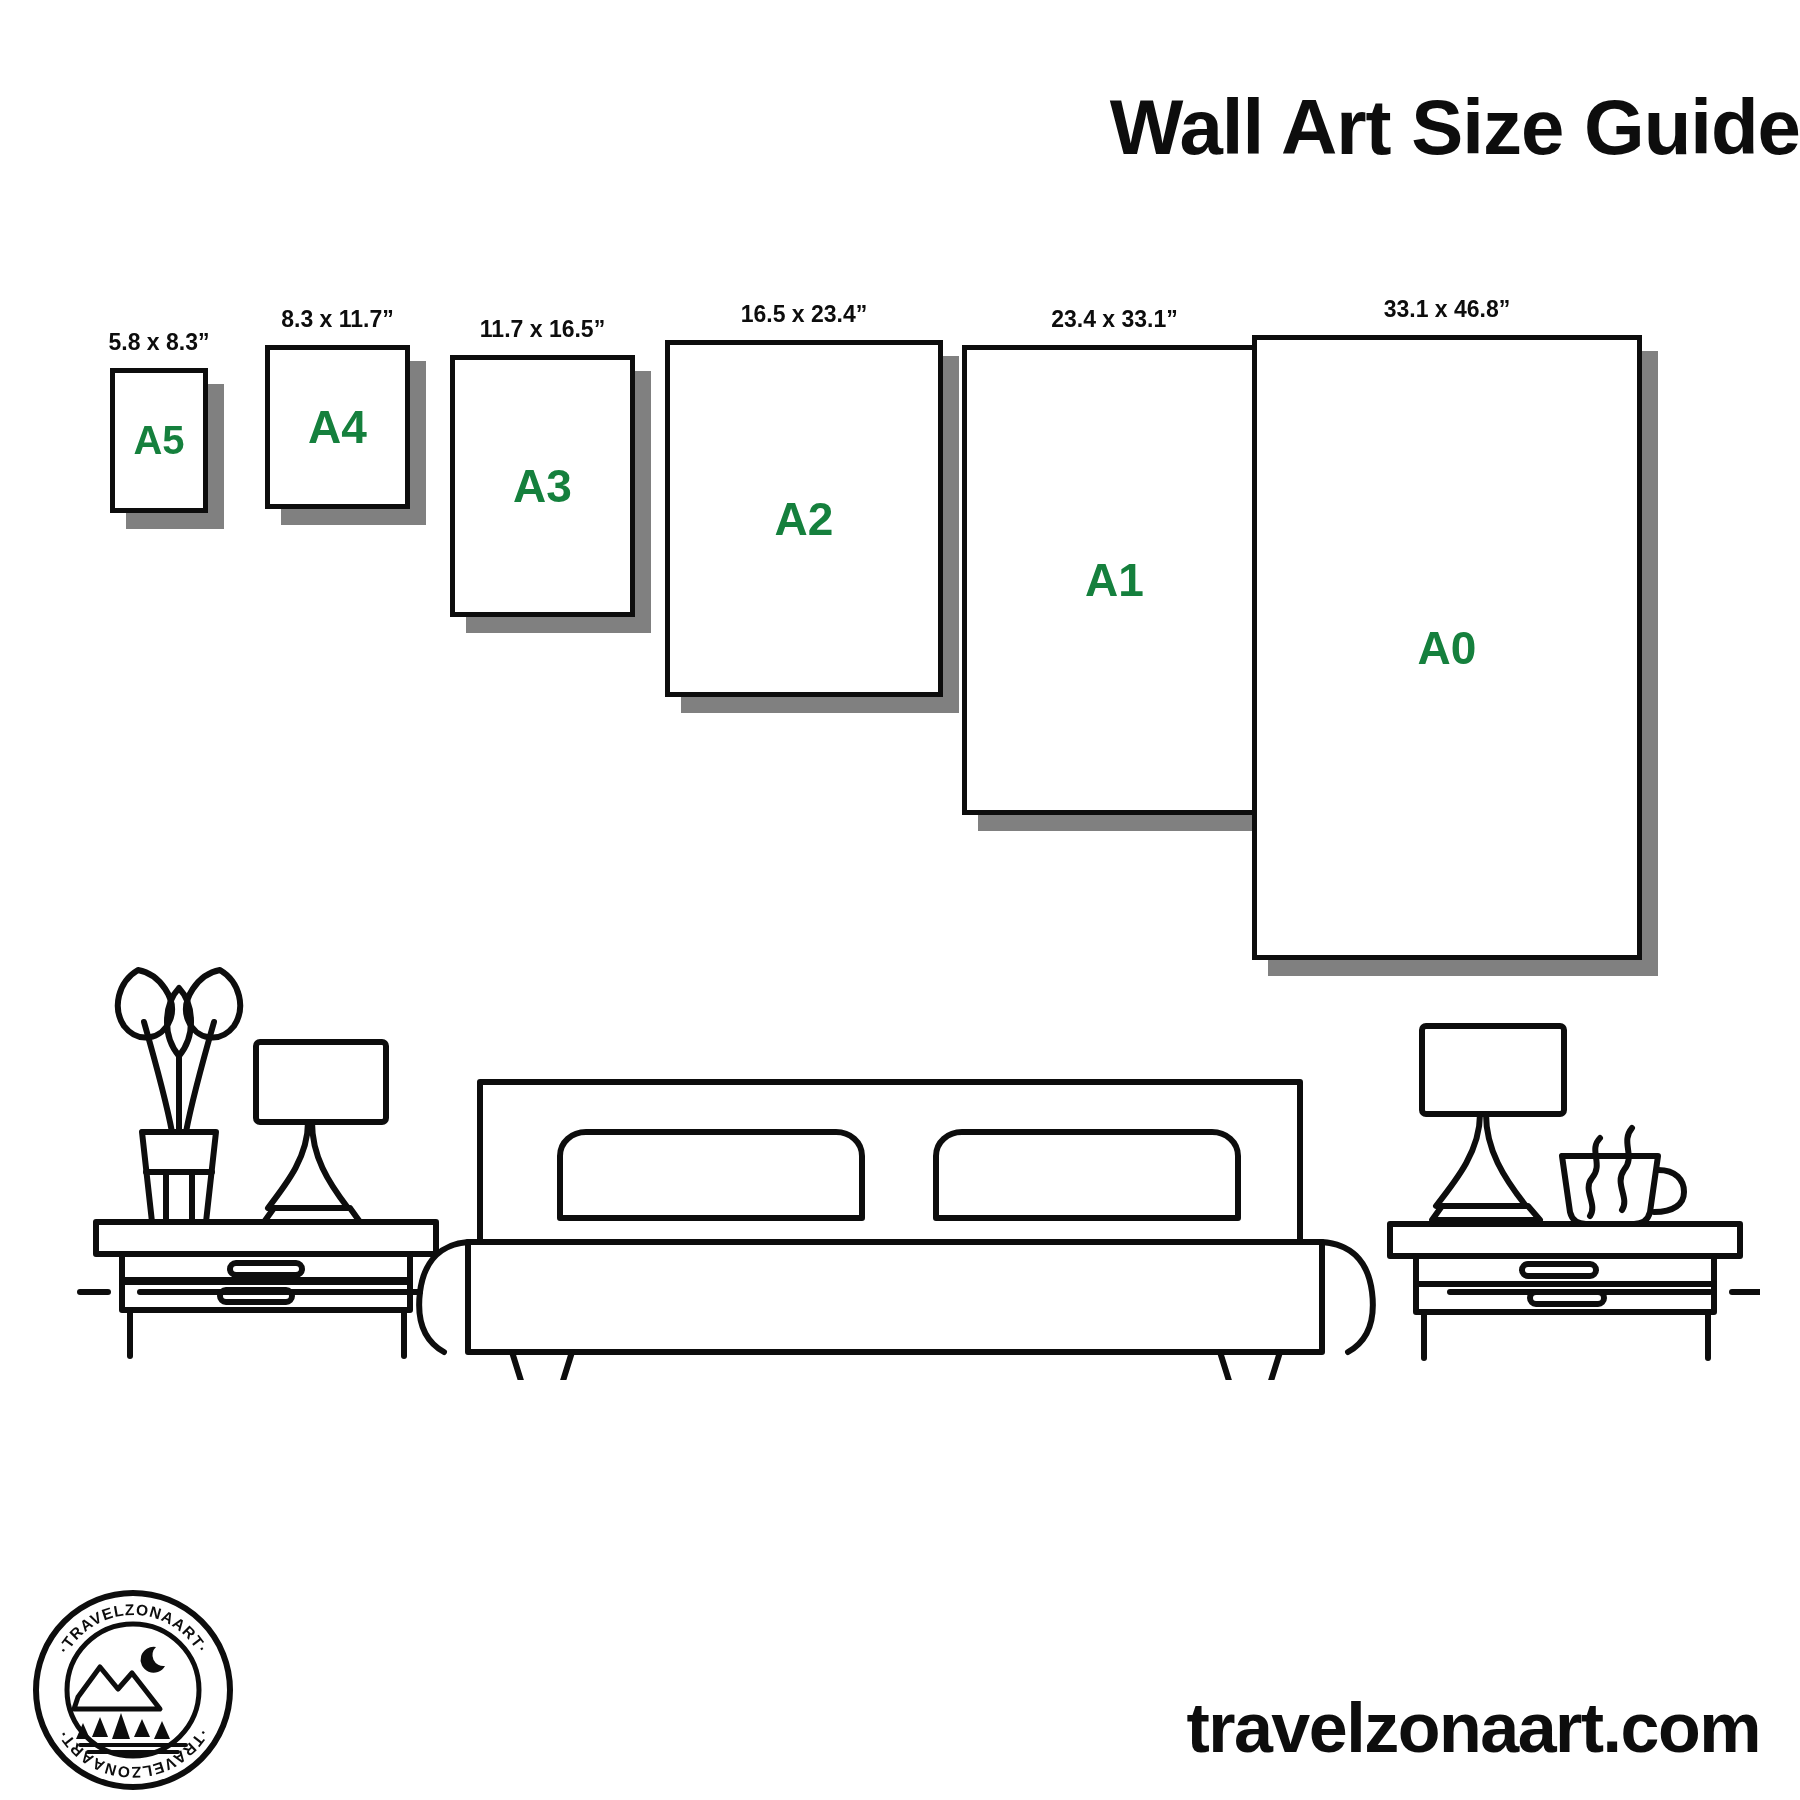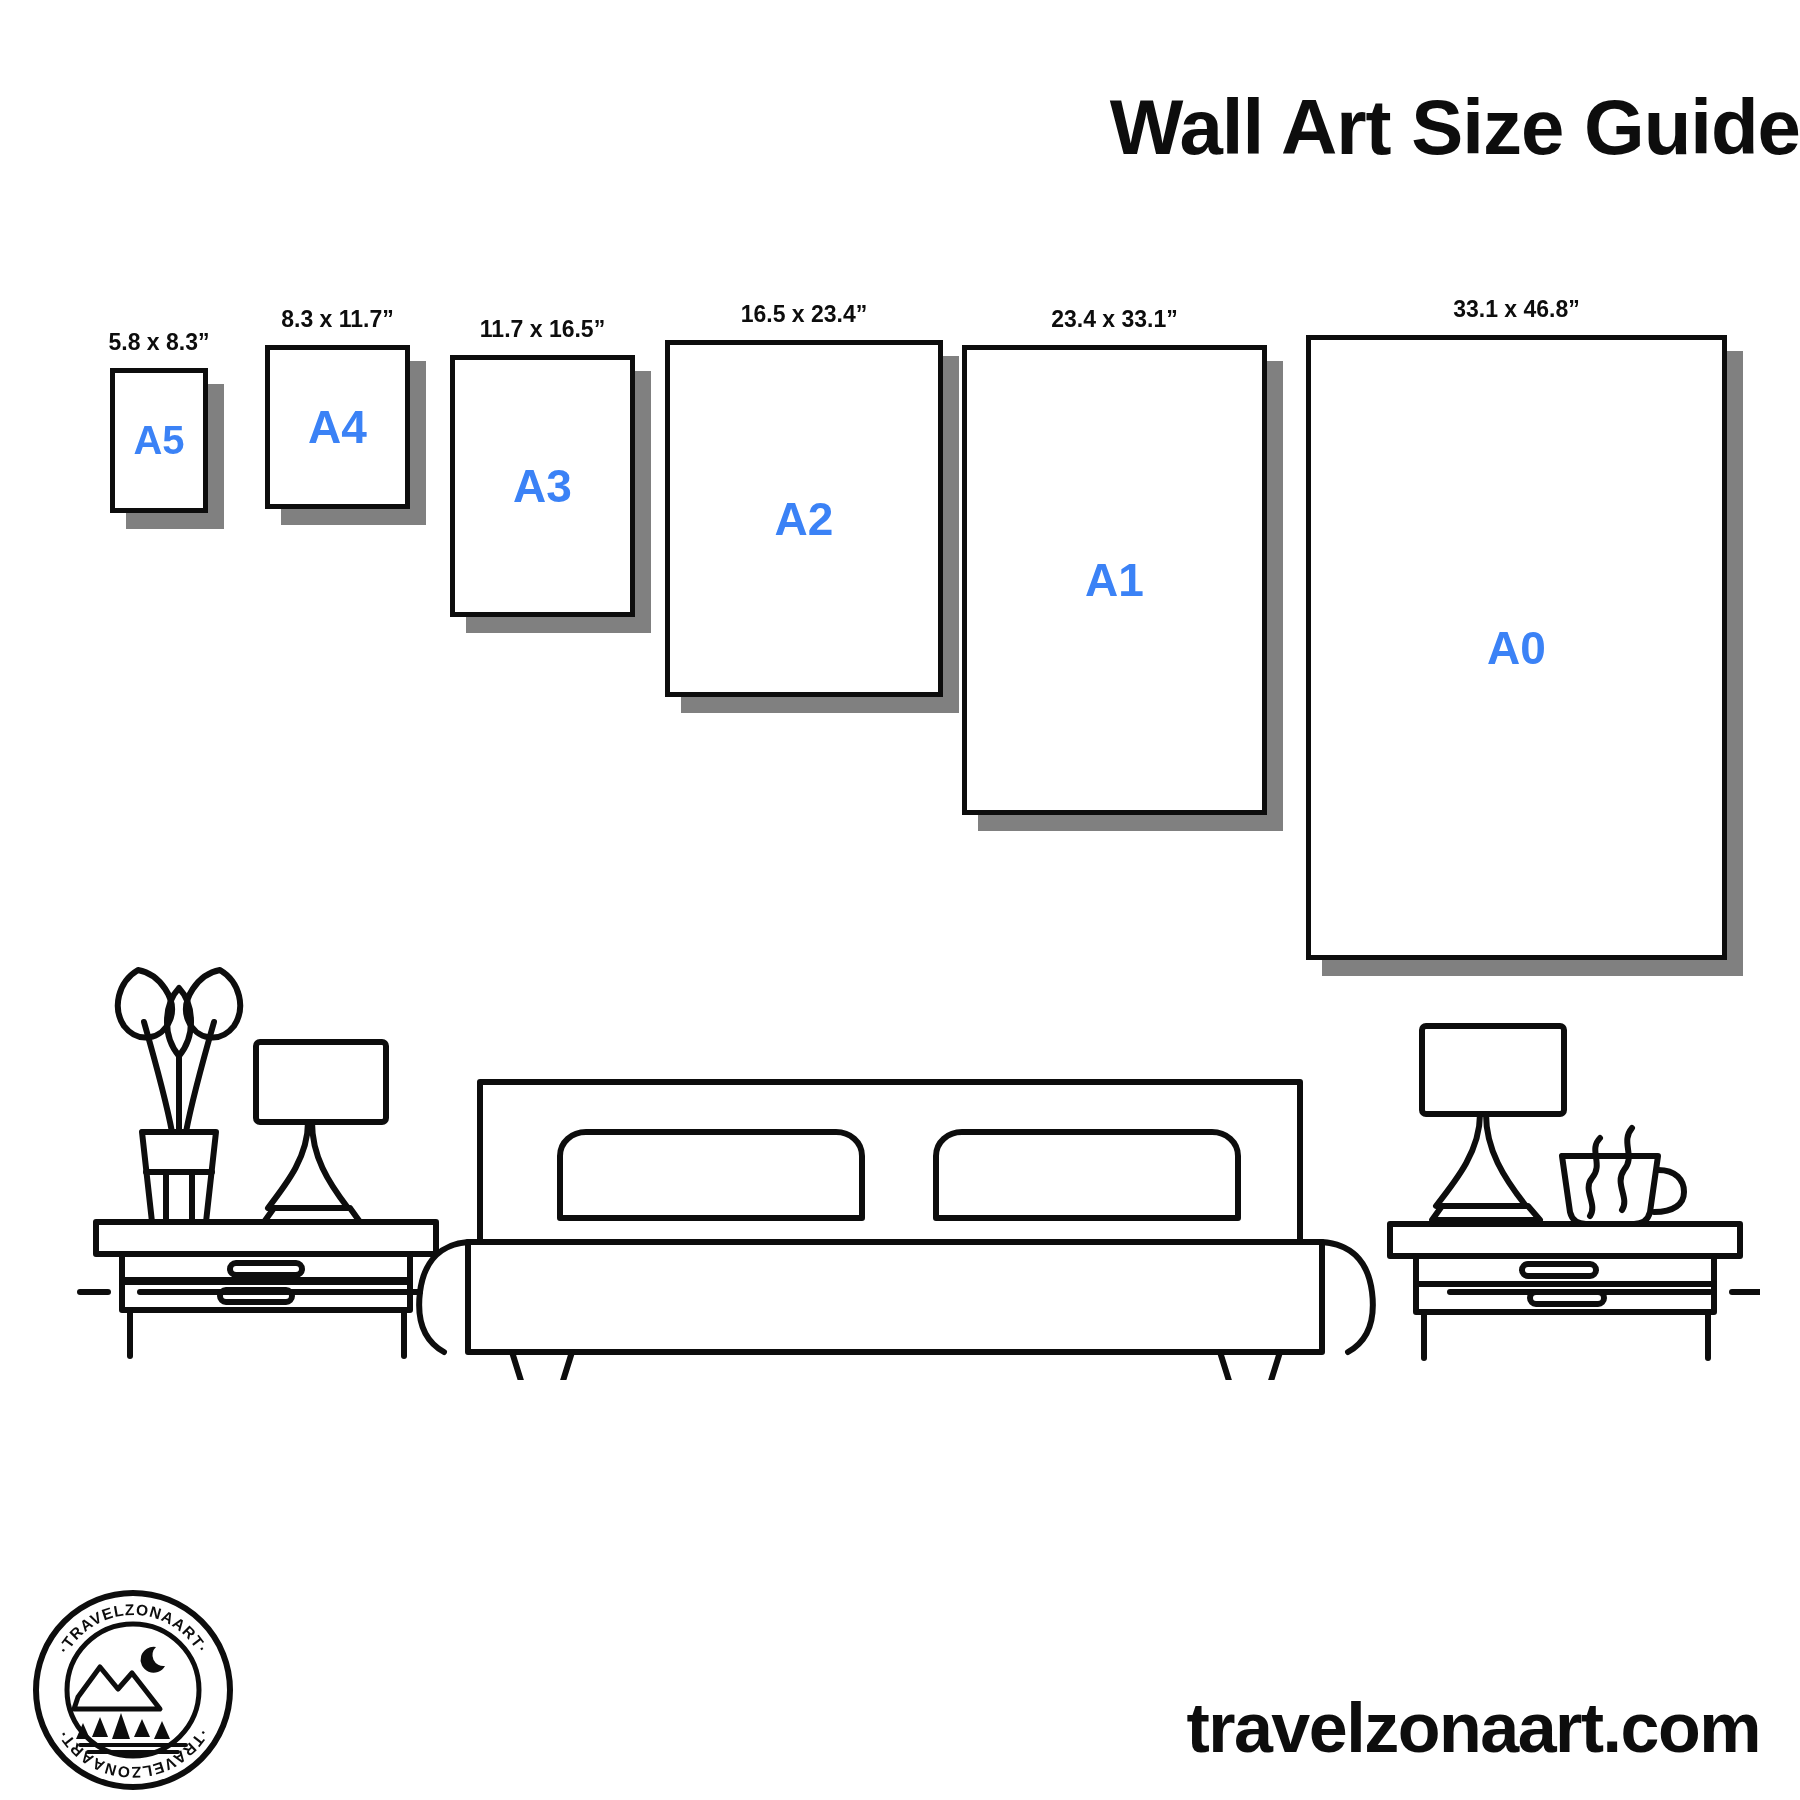--- a/index.html
+++ b/index.html
@@ -68,21 +68,21 @@
     background: #ffffff;
     border: 5px solid #0d0d0d;
     box-sizing: border-box;
     display: flex;
     align-items: center;
     justify-content: center;
   }
   .frame-label {
     font-size: 46px;
     font-weight: bold;
-    color: #3b82f6;
+    color: #15803d;
   }
   .frame-label.small { font-size: 40px; }
 
   
   #room {
     position: absolute;
     left: 60px;
     top: 960px;
     width: 1700px;
     height: 420px;
@@ -153,21 +153,21 @@
   </div>
 
   <div class="frame-group" style="left:962px; top:345px; width:305px; height:470px;">
     <div class="frame-dims">23.4 x 33.1”</div>
     <div class="frame-shadow"></div>
     <div class="frame-box">
       <span class="frame-label">A1</span>
     </div>
   </div>
 
-  <div class="frame-group" style="left:1306px; top:335px; width:390px; height:625px;padding-left:31px;">
+  <div class="frame-group" style="left:1252px; top:335px; width:390px; height:625px;">
     <div class="frame-dims">33.1 x 46.8”</div>
     <div class="frame-shadow"></div>
     <div class="frame-box">
       <span class="frame-label">A0</span>
     </div>
   </div>
 </div>
 
 <svg id="room" viewBox="0 0 1700 420" fill="none" stroke="#0d0d0d" stroke-width="6" stroke-linecap="round" stroke-linejoin="round">
 

